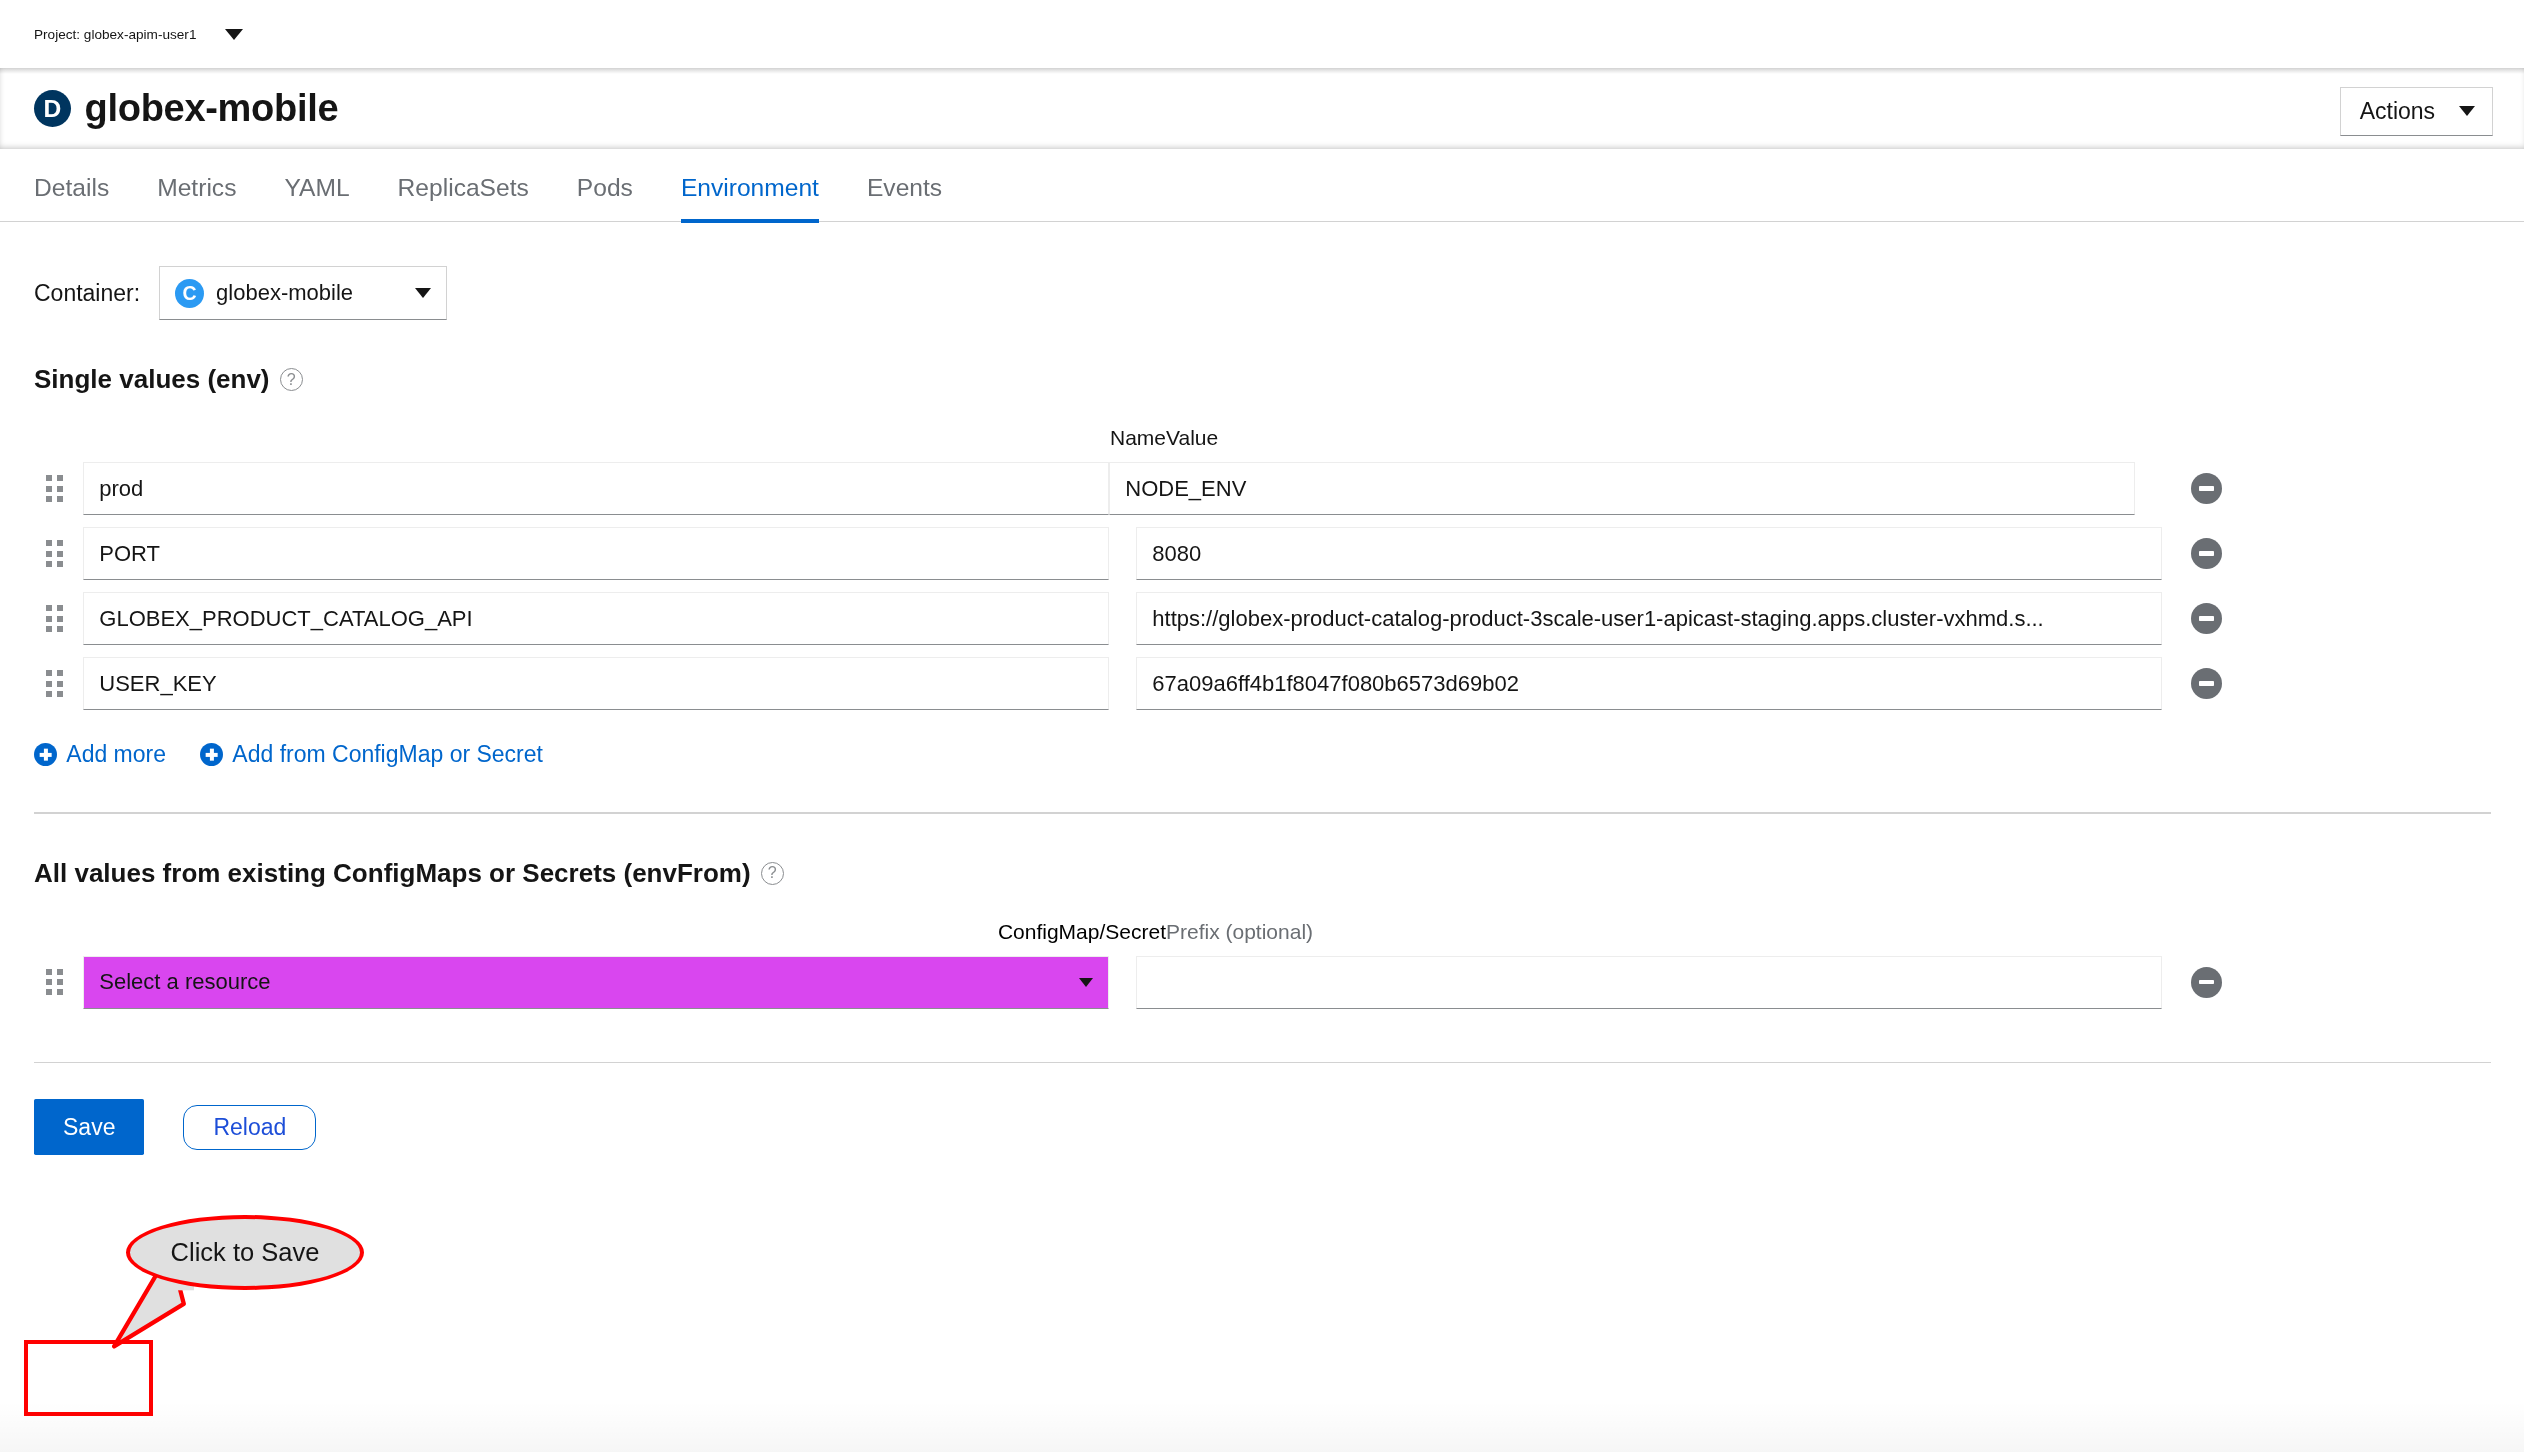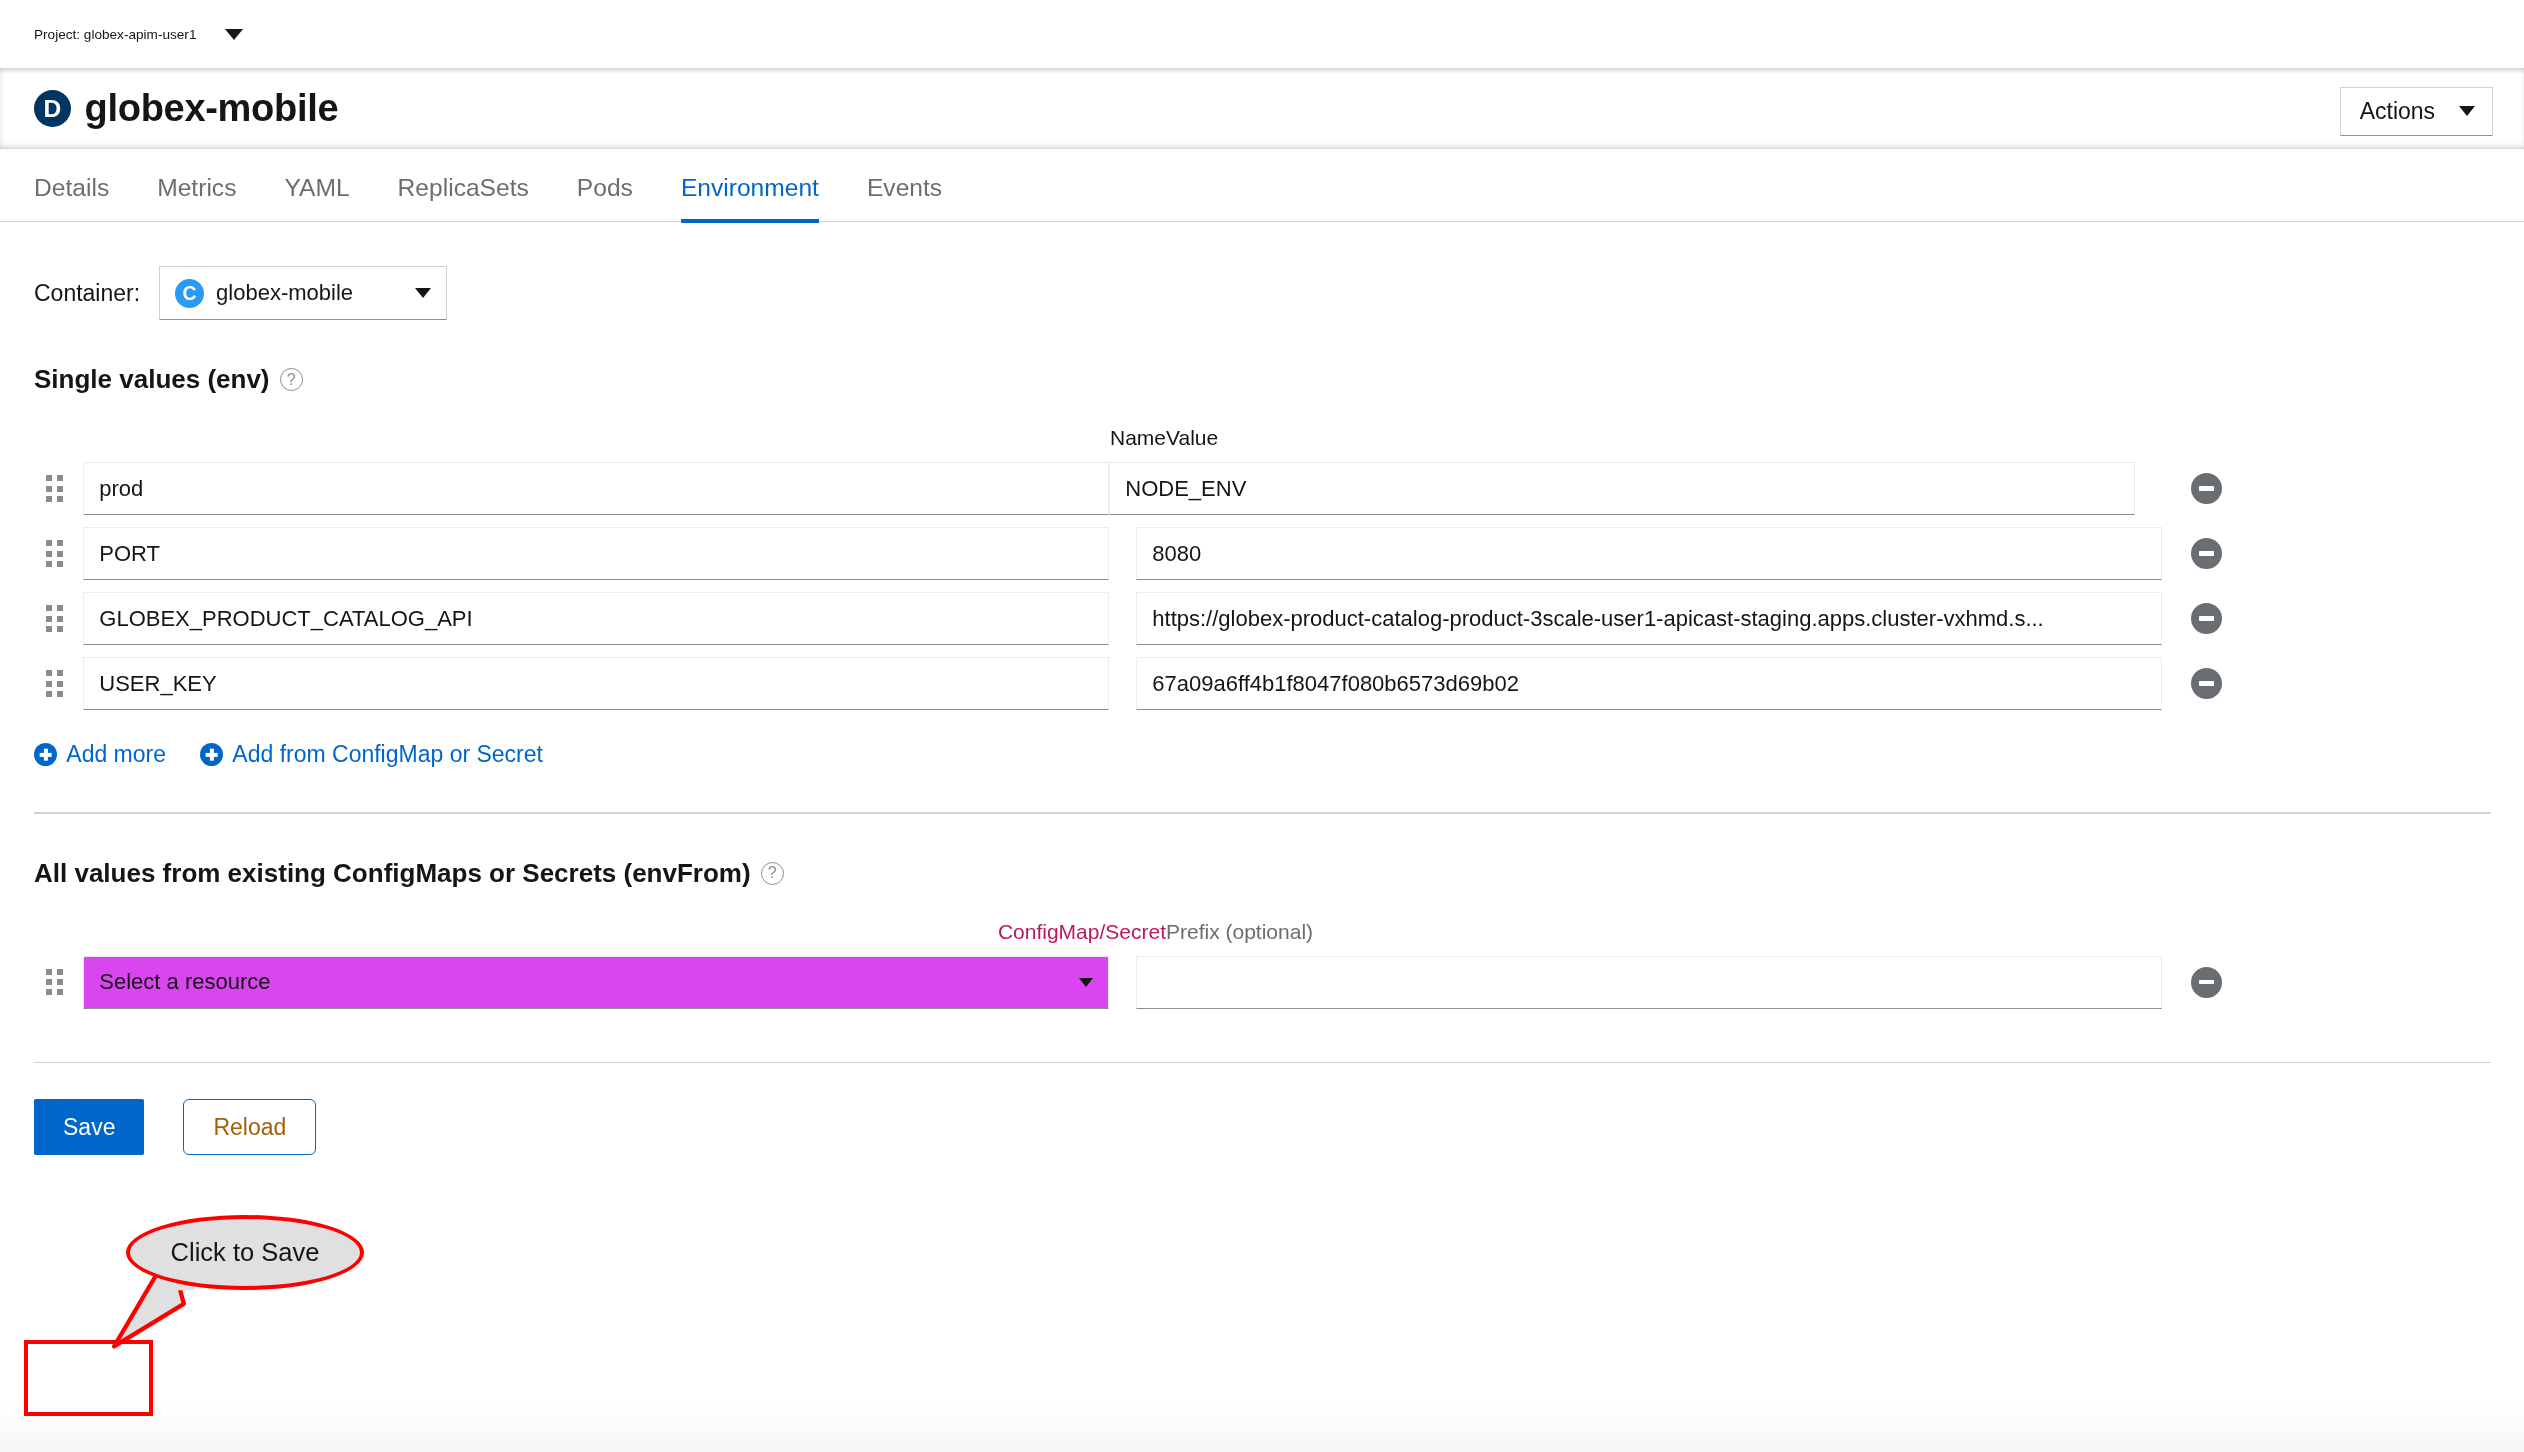--- a/index.html
+++ b/index.html
@@ -191,21 +191,21 @@
     display: flex;
     margin-top: 31px;
     padding-left: 49px;
     text-align: right;
   }
   .col-head {
     font-size: 21px;
     color: #151515;
   }
   .col-head.name { width: 1083px; }
-  .col-head.envfrom-left { color:#be185d; width: 1083px; }
+  .col-head.envfrom-left { color:#000000; width: 1083px; }
   .col-head.envfrom-right { color:#6a6e73; }
 
   .field-row {
     display: flex;
     align-items: center;
     margin-top: 12px;
   }
   .drag-handle {
     width: 49px;
     height: 53px;
@@ -331,29 +331,29 @@
     font-size: 23px;
     font-family: "Liberation Sans", sans-serif;
     border: none;
     height: 56px;
     padding: 0 29px;
     cursor: pointer;
     border-radius: 1.7px;
   }
   .btn-reload {
     background: #fff;
-    color: #a16207;
+    color: #1d4ed8;
     font-size: 23px;
     font-family: "Liberation Sans", sans-serif;
     border: 1.7px solid #06c;
-    height: 56px;
+    height: 45px;
     padding: 0 29px;
     margin-left: 39px;
     cursor: pointer;
-    border-radius: 6px;
+    border-radius: 14px;
   }
 
   
   .annot-box {
     position: absolute;
     left: 24px;
     top: 1340px;
     width: 129px;
     height: 76px;
     border: 4.2px solid #ff0000;

